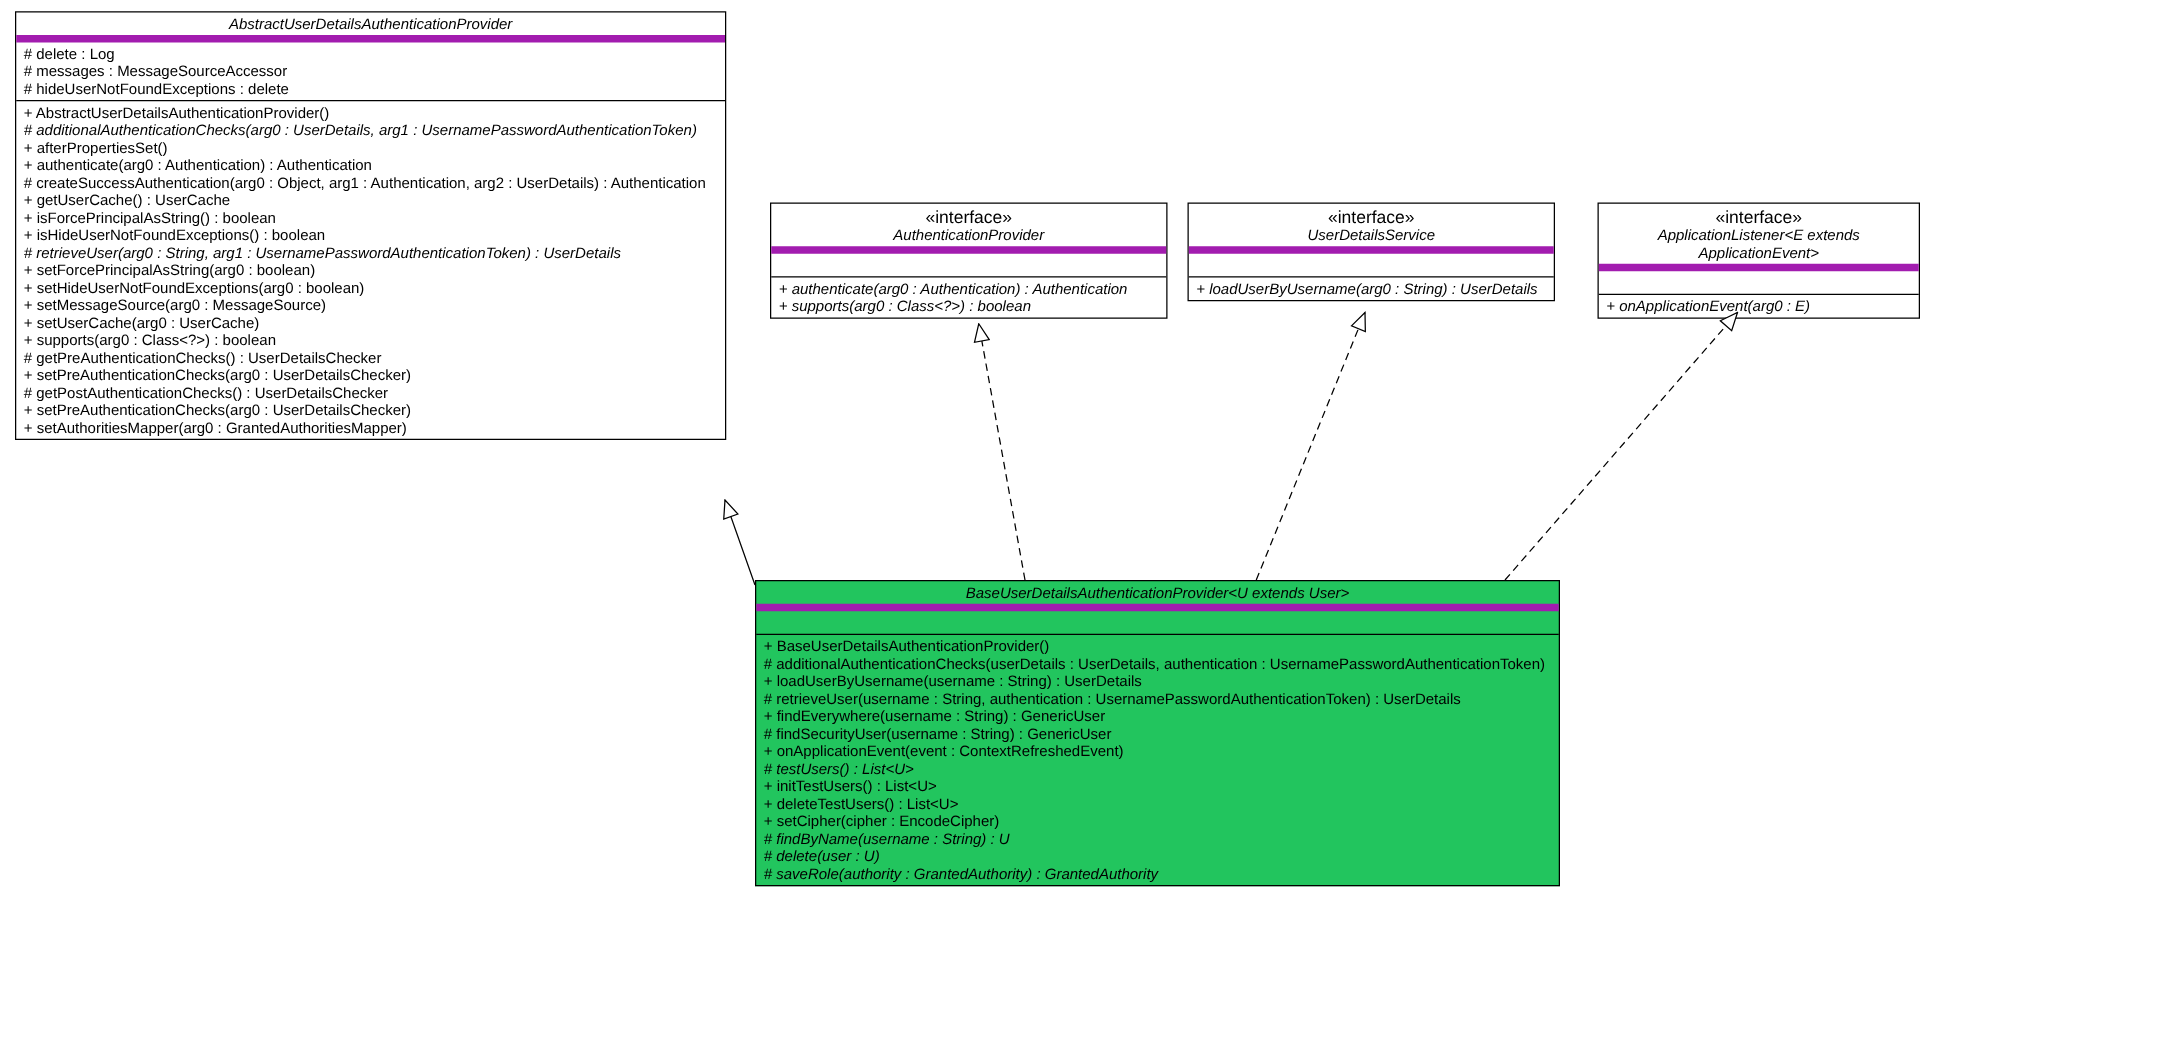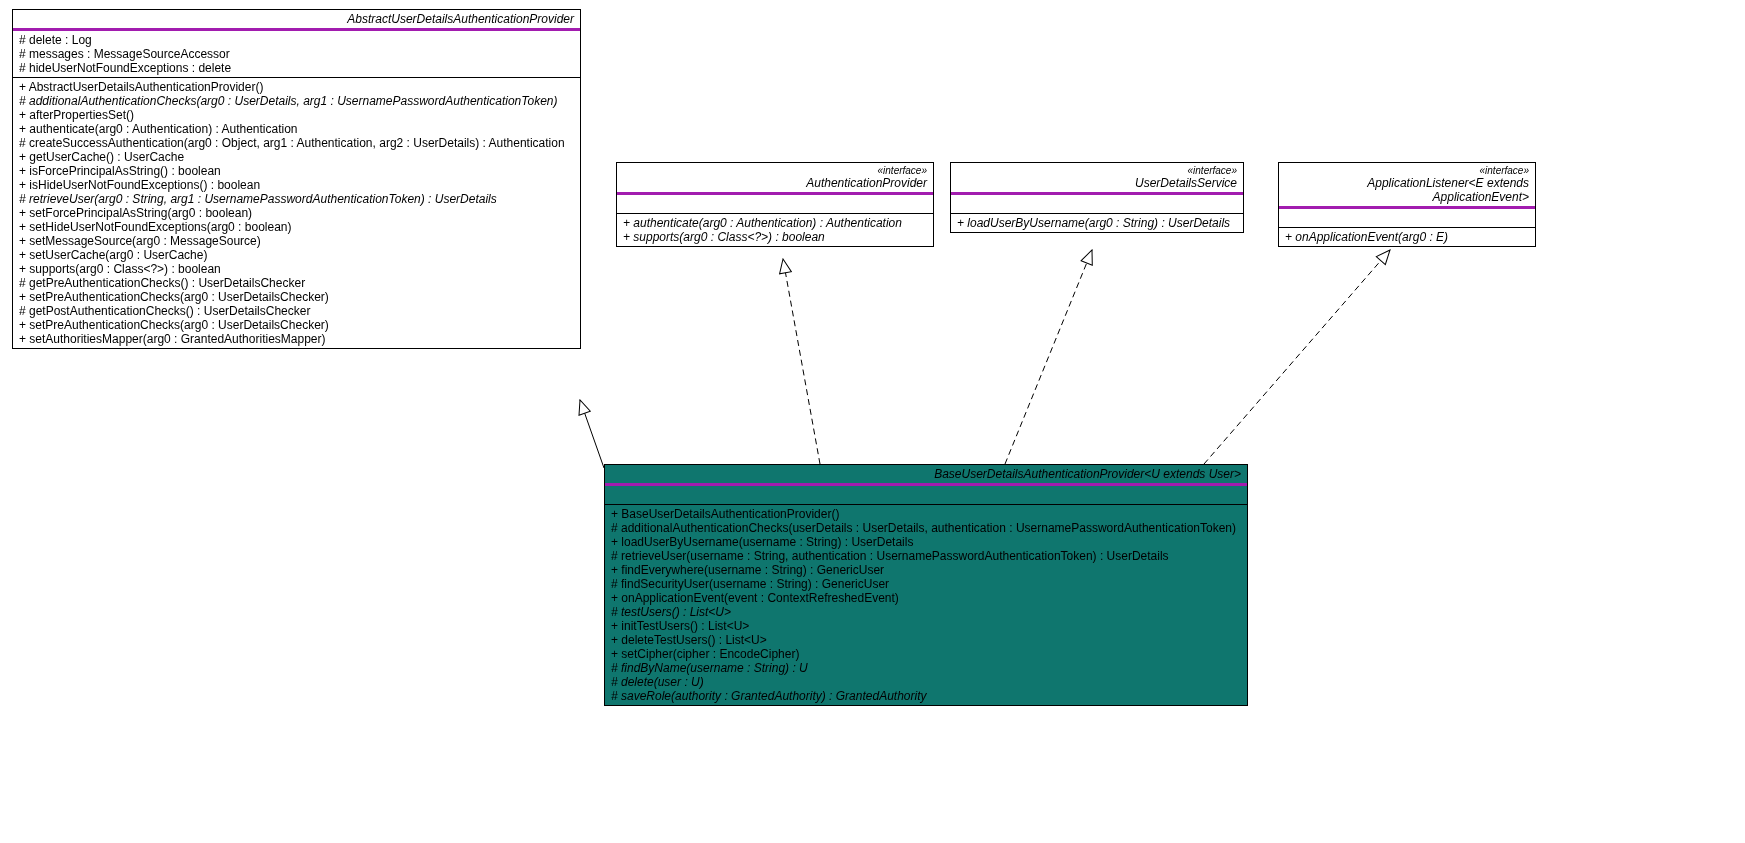--- a/index.html
+++ b/index.html
@@ -1,19 +1,19 @@
 <!DOCTYPE html>
 <html><head>
 <meta charset="utf-8">
 <style>
 body{margin:0;font-family:Arial,Helvetica,sans-serif;font-size:12px;background:#fff;position:relative;width:1745px;height:843px}
 .uml-class{position:absolute;border:1px solid #000;background:#fff}
-.uml-class.highlight{background:#0f766e}
-.uml-header{border-bottom:3px solid #a21caf;text-align:right;padding:2px 6px}
-.uml-stereo{font-style:italic;font-size:10px}
+.uml-class.highlight{background:#22c55e}
+.uml-header{border-bottom:6px solid #a21caf;text-align:center;padding:2px 6px}
+.uml-stereo{font-size:14px}
 .uml-name{font-style:italic}
 .uml-section{border-bottom:1px solid #000;padding:2px 6px;min-height:14px}
 .uml-section:last-child{border-bottom:none}
 .uml-row{white-space:nowrap;line-height:14px}
 .italic{font-style:italic}
 svg{position:absolute;top:0;left:0;pointer-events:none}
 </style>
 </head>
 <body>
 

